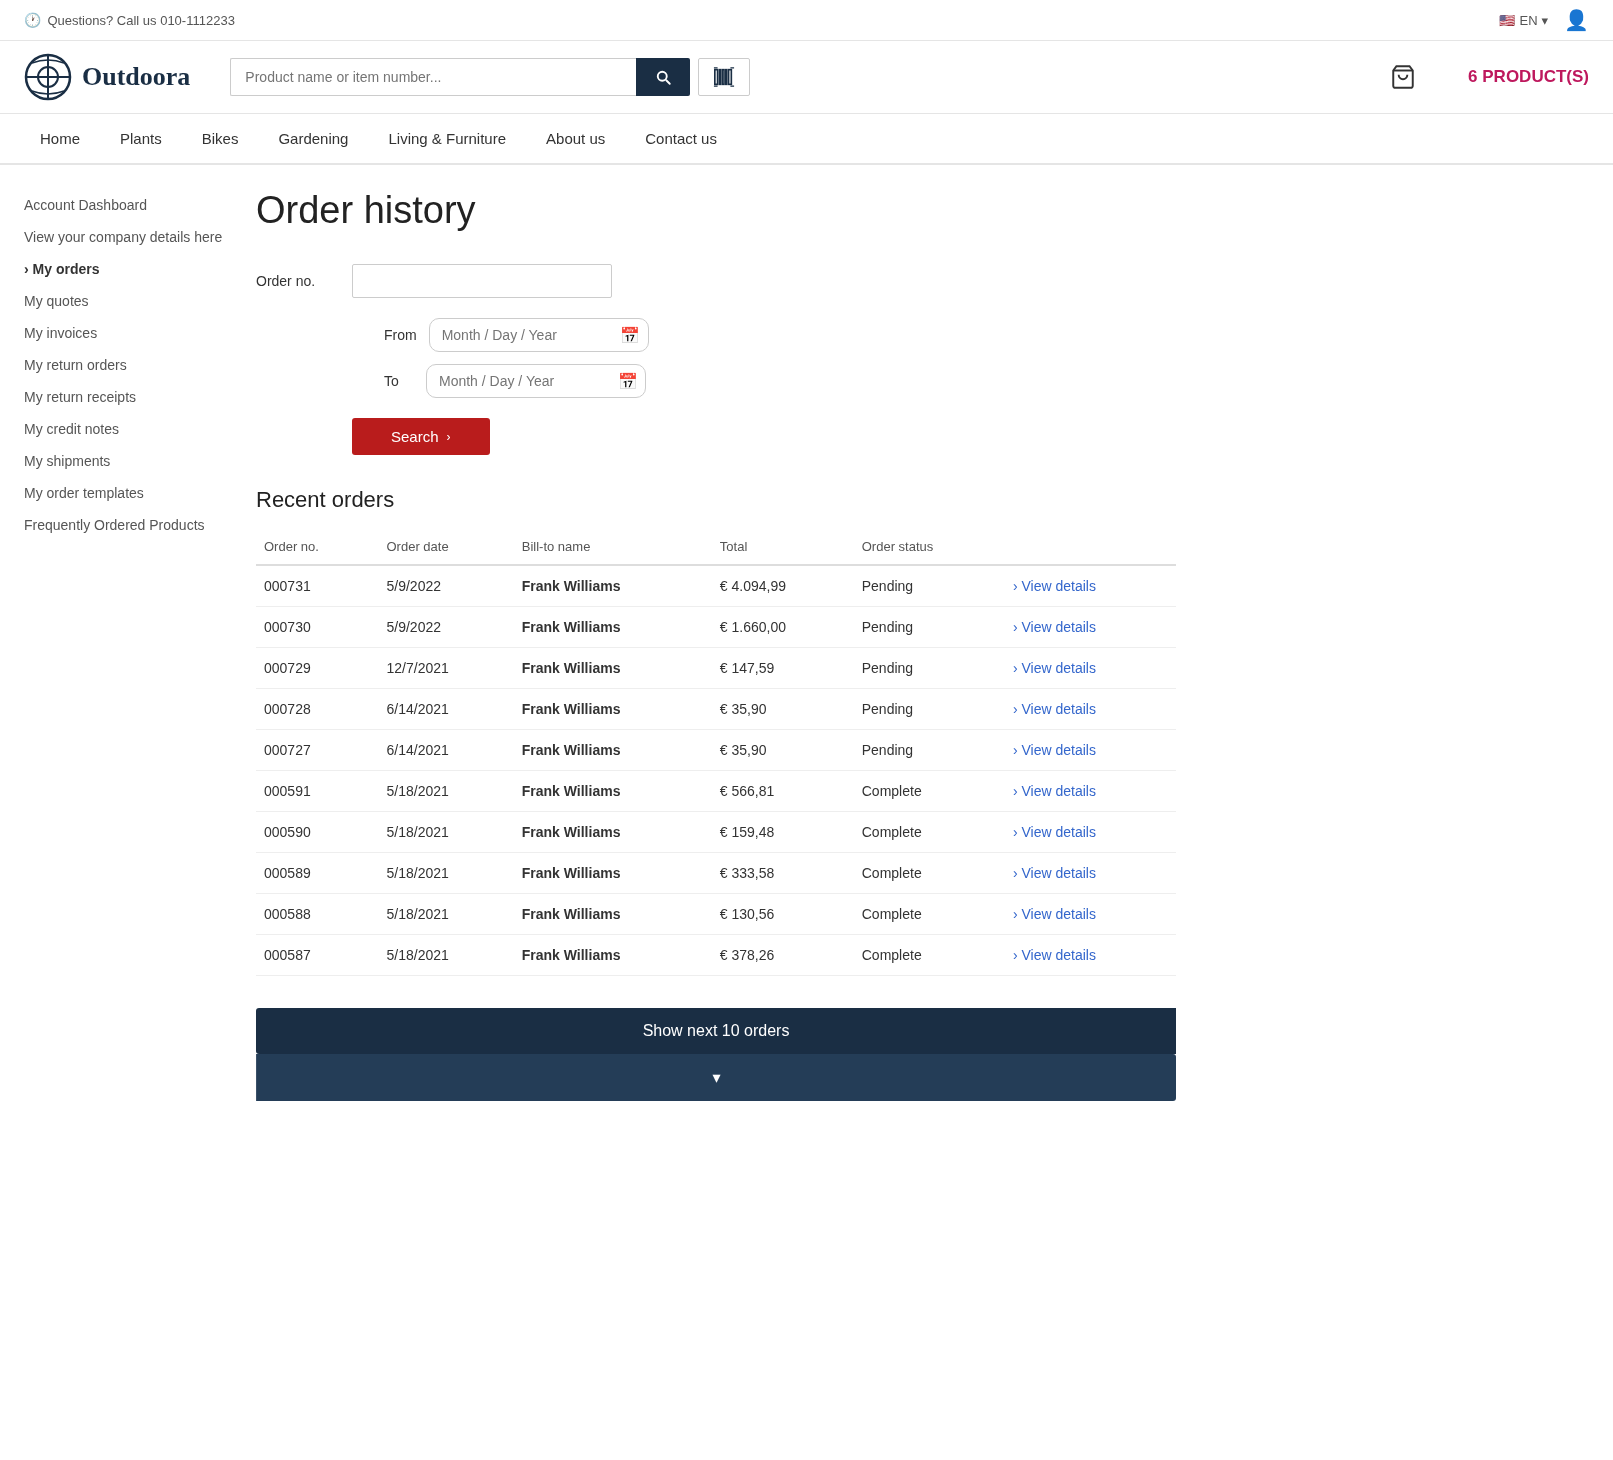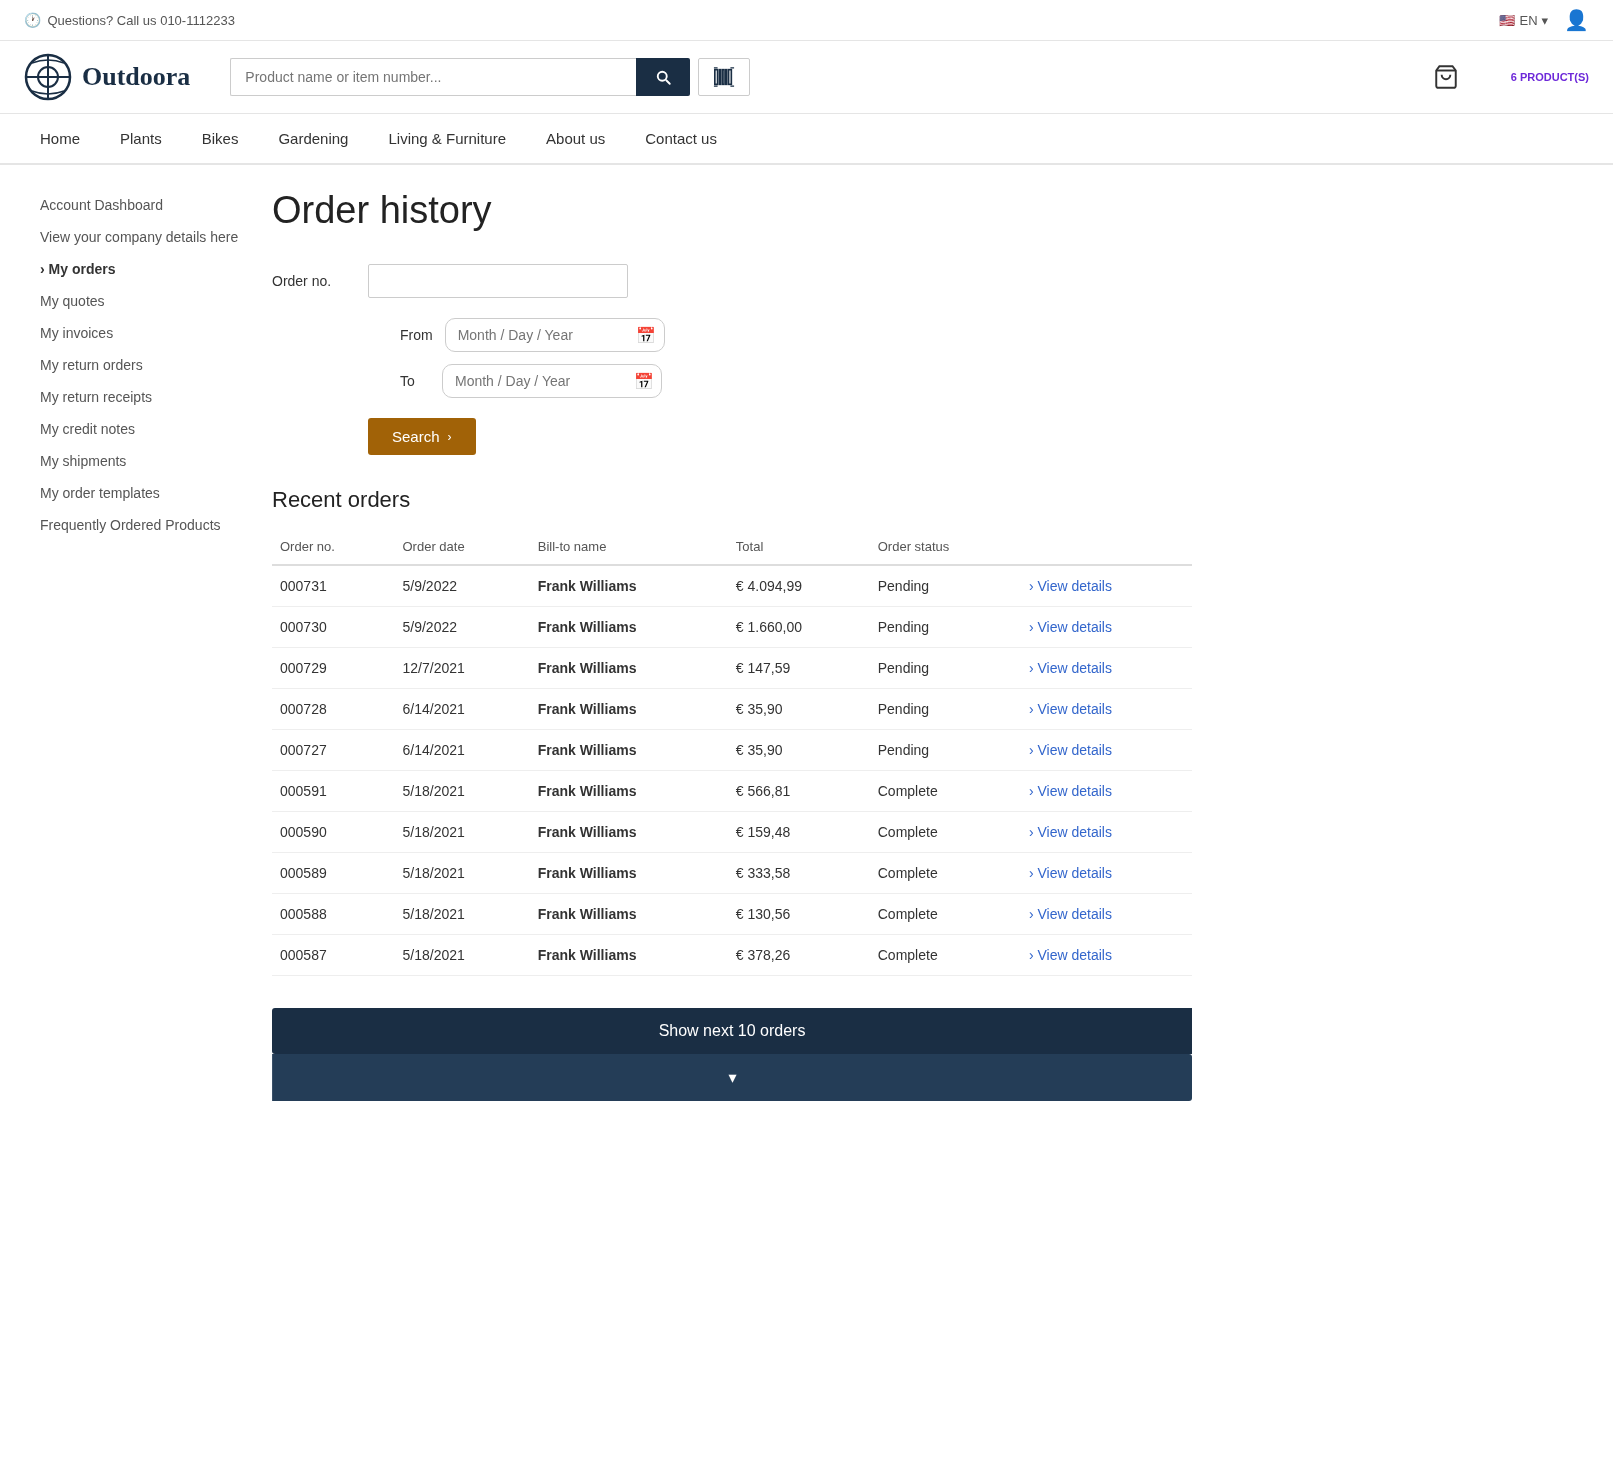--- a/index.html
+++ b/index.html
@@ -31,34 +31,34 @@
     .search-btn {
       background: #1a2e44; border: none; padding: 0 18px; cursor: pointer;
       border-radius: 0 2px 2px 0; display: flex; align-items: center; justify-content: center;
     }
     .search-btn svg { fill: #fff; width: 18px; height: 18px; }
     .barcode-btn {
       background: #fff; border: 1px solid #ccc; padding: 0 14px; margin-left: 8px;
       cursor: pointer; border-radius: 2px; display: flex; align-items: center; justify-content: center;
     }
     .cart-area { margin-left: auto; display: flex; align-items: center; gap: 8px; cursor: pointer; color: #333; }
-    .cart-label { font-size: 11px; font-weight: bold; color: #6d28d9; margin-left: 44px; }
+    .cart-label { font-size: 17px; font-weight: bold; color: #be185d; margin-left: 44px; }
 
     
     .nav {
       display: flex; align-items: center; padding: 0 20px;
       border-bottom: 2px solid #e5e5e5; gap: 0;
     }
     .nav-item {
       padding: 16px 20px; font-size: 15px; cursor: pointer; color: #333;
       text-decoration: none; white-space: nowrap;
     }
 
     
-    .page-container { display: flex; padding: 24px; gap: 32px; max-width: 1200px; margin-left: 16px; }
+    .page-container { display: flex; padding: 24px; gap: 32px; max-width: 1200px; }
     .sidebar { width: 200px; flex-shrink: 0; }
     .sidebar-item {
       display: block; padding: 8px 0; font-size: 14px; color: #555;
       text-decoration: none; cursor: pointer;
     }
     .sidebar-item.active { color: #333; font-weight: bold; }
 
     
     .main-content { flex: 1; }
     .page-title { font-size: 38px; font-weight: 400; color: #222; margin-bottom: 32px; }
@@ -74,21 +74,21 @@
       border: 1px solid #ccc; padding: 8px 40px 8px 12px; font-size: 14px; width: 200px;
       outline: none; border-radius: 10px; color: #aaa;
     }
     .cal-icon {
       position: absolute; right: 8px; top: 50%; transform: translateY(-50%);
       color: #6699cc; font-size: 16px; cursor: pointer;
     }
 
     
     .btn-search {
-      background: #a16207; color: #fff; border: none; padding: 10px 24px;
+      background: #b91c1c; color: #fff; border: none; padding: 10px 39px;
       font-size: 15px; cursor: pointer; border-radius: 3px; display: flex; align-items: center; gap: 8px;
     }
     .btn-chevron { font-size: 12px; }
 
     
     .section-title { font-size: 22px; font-weight: normal; color: #222; margin-bottom: 16px; margin-top: 32px; }
     .orders-table { width: 100%; border-collapse: collapse; }
     .orders-table th {
       text-align: left; padding: 10px 8px; font-size: 13px; color: #555;
       border-bottom: 2px solid #ddd; font-weight: normal;

